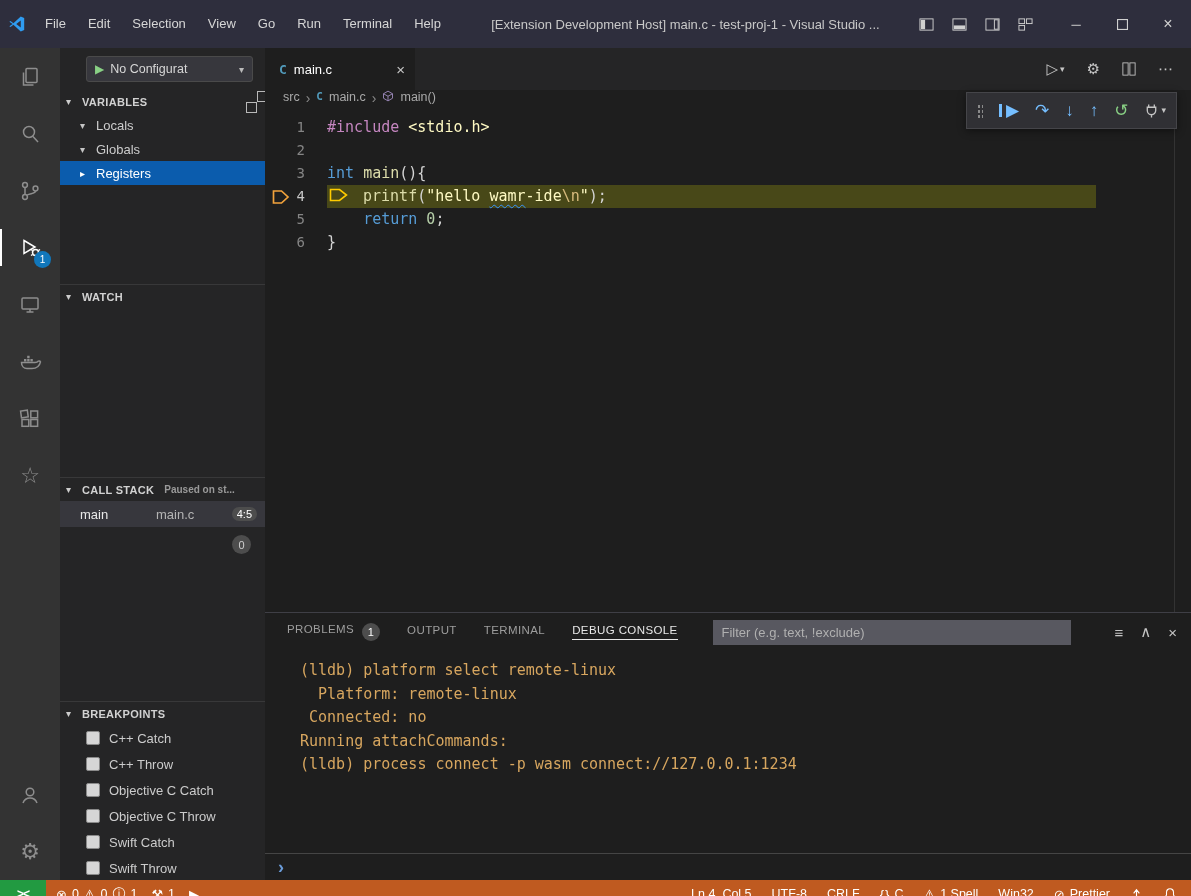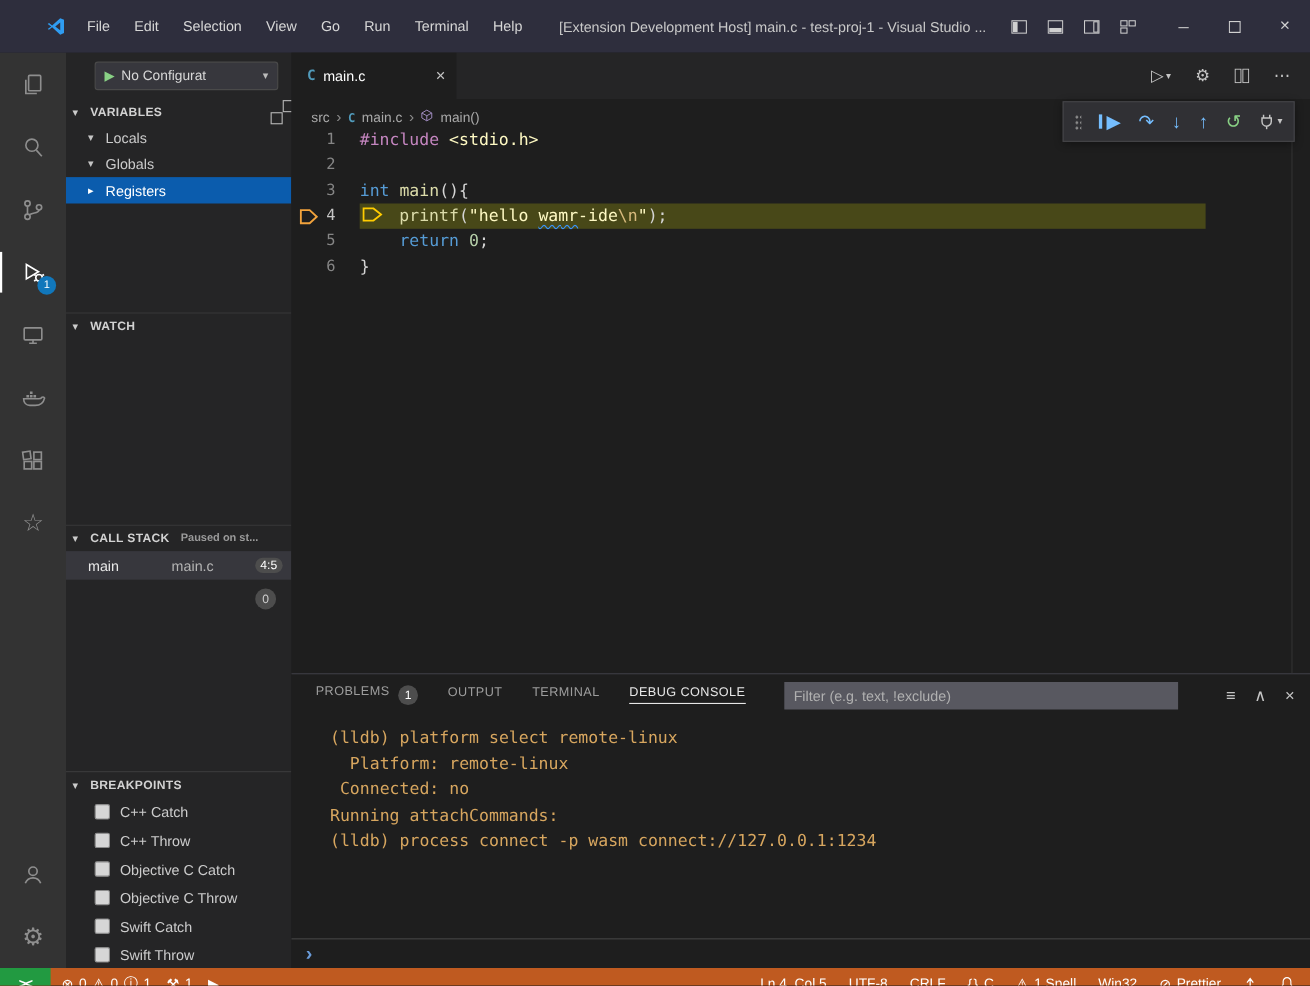--- a/index.html
+++ b/index.html
@@ -1,20 +1,20 @@
 <!DOCTYPE html>
 <html><head>
 <meta charset="utf-8">
 <style>
   * { box-sizing: border-box; margin: 0; padding: 0; }
   html,body { width:1191px; height:896px; overflow:hidden; background:#1e1e1e;
     font-family:"Liberation Sans", sans-serif; color:#cccccc; }
 
   
-  .titlebar { height:48px; background:#2e2e3d; display:flex; align-items:center; font-size:13px;padding-left:34px; }
+  .titlebar { height:48px; background:#2e2e3d; display:flex; align-items:center; font-size:13px; }
   .vscode-logo { width:34px; display:flex; justify-content:center; align-items:center; }
   .menus { display:flex; }
   .menu-item { padding:0 11px; line-height:36px; color:#d6d6d6; cursor:default; }
   .win-title { flex:1; text-align:center; color:#c8c8c8; white-space:nowrap; overflow:hidden;
     text-overflow:ellipsis; padding:0 8px; }
   .layout-controls { display:flex; gap:18px; margin-right:20px; }
   .layout-controls svg { display:block; }
   .window-controls { display:flex; }
   .wc-btn { width:46px; height:36px; display:flex; align-items:center; justify-content:center; color:#d0d0d0; font-size:13px; }
 
@@ -80,21 +80,21 @@
   .editorcol { flex:1; display:flex; flex-direction:column; min-width:0; position:relative; background:#1e1e1e; }
   .tabbar { height:42px; background:#252526; display:flex; align-items:stretch; flex:none; }
   .tab { width:150px; background:#1e1e1e; display:flex; align-items:center; padding:0 10px 0 14px; gap:7px; }
   .file-icon-c { color:#519aba; font-weight:bold; font-family:"DejaVu Sans Mono",monospace; font-size:13px; }
   .tab-label { color:#ffffff; font-size:13px; flex:1; }
   .tab-close { color:#c6c6c6; font-size:15px; }
   .tab-actions { margin-left:auto; display:flex; align-items:center; gap:22px; padding-right:18px; color:#c5c5c5; }
   .tab-actions .act { font-size:15px; display:flex; align-items:center; gap:2px; }
   .mini-chev { font-size:9px; color:#c5c5c5; }
 
-  .breadcrumbs { height:24px; display:flex; align-items:flex-end; gap:6px; padding-left:18px;
+  .breadcrumbs { height:24px; display:flex; align-items:flex-start; gap:6px; padding-left:18px;
     font-size:12.5px; color:#a9a9a9; flex:none; }
   .bc-sep { color:#8a8a8a; font-size:14px; }
 
   .editor { flex:1; position:relative; font-family:"DejaVu Sans Mono",monospace; font-size:15px; padding-top:2px; overflow:hidden; }
   .editor::after { content:""; position:absolute; right:16px; top:0; bottom:0; width:1px; background:#333333; }
   .code-row { height:23px; line-height:23px; display:flex; position:relative; }
   .ln { width:62px; flex:none; text-align:right; padding-right:22px; color:#858585; font-size:14px; }
   .row-active .ln { color:#c6c6c6; }
   .lc { white-space:pre; color:#d4d4d4; flex:1; }
   .row-active .lc { background:rgba(255,255,0,.19); margin-right:95px; }

